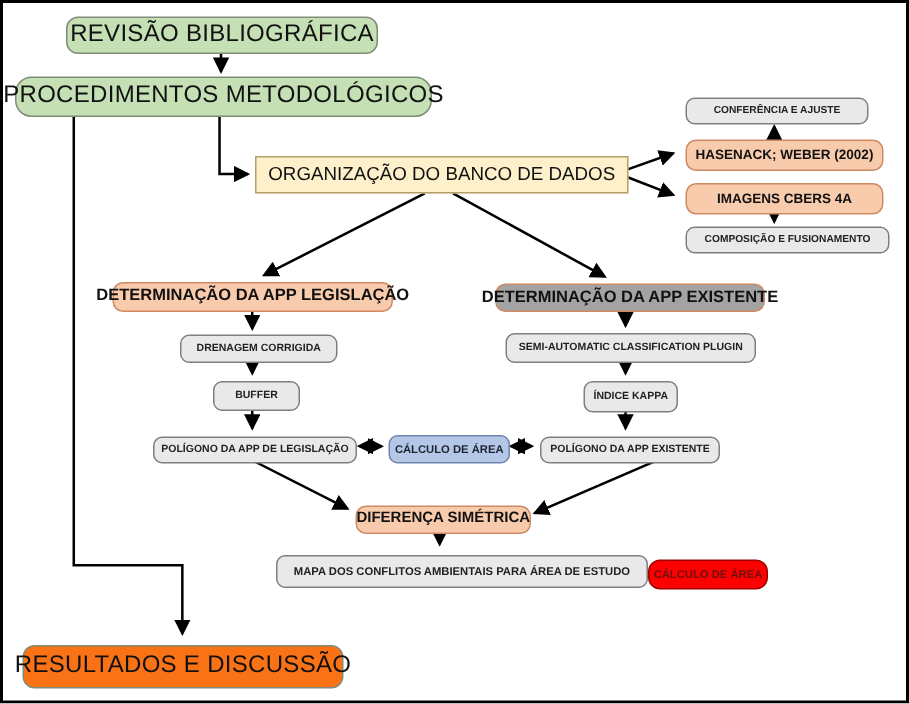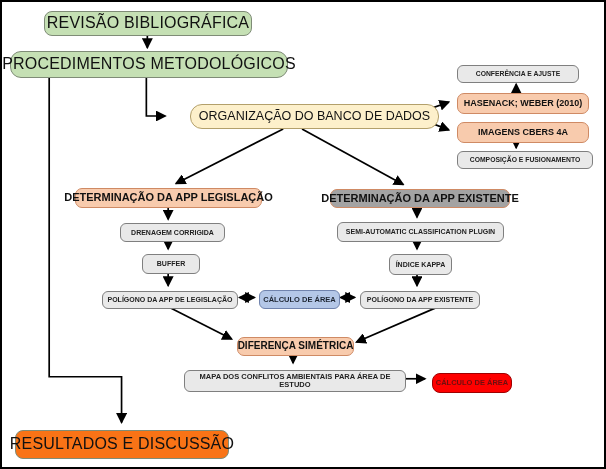--- a/index.html
+++ b/index.html
@@ -17,21 +17,21 @@
     position:absolute;
     box-sizing:border-box;
     display:flex;align-items:center;justify-content:center;
     text-align:center;
     color:#111;
     line-height:1.05;
     padding:1px 4px;
     white-space:nowrap;
   }
   .green{border:1.6px solid #7f8c77;border-radius:8px;font-size:16px;font-weight:500;letter-spacing:.2px;}
-  .yellow{border:1.4px solid #b3a06b;border-radius:12px;font-size:12.5px;font-weight:500;margin-left:20px;}
+  .yellow{border:1.4px solid #b3a06b;border-radius:0;font-size:12.5px;font-weight:500;}
   .orange{border:1.3px solid #cf8a64;border-radius:7px;font-weight:bold;}
   .gray{border:1.2px solid #7f7f7f;border-radius:6px;font-size:7px;font-weight:600;color:#222;}
   .blue{border:1.3px solid #7083ad;border-radius:6px;font-size:7.5px;font-weight:bold;color:#1c2430;}
   .red{border:1.6px solid #a00000;border-radius:8px;font-size:7.5px;font-weight:bold;color:#6b0f0f;}
   .big-orange{font-size:11px;}
   .mid-orange{font-size:9px;}
   .dif{font-size:10px;}
   .mapa{font-size:7.5px;white-space:normal;}
   .tiny-gray{font-size:6.8px;}
 </style>
@@ -72,21 +72,21 @@
   </svg>
 
   <div class="node green" style="left: 42px; top: 9px; width: 208px; height: 25px; background: rgb(197, 224, 180);">REVISÃO BIBLIOGRÁFICA</div>
 
   <div class="node green" style="left: 8px; top: 49px; width: 278px; height: 27px; background: rgb(197, 224, 180); border-radius: 11px;">PROCEDIMENTOS METODOLÓGICOS</div>
 
   <div class="node yellow" style="left: 168px; top: 102px; width: 249px; height: 25px; background: rgb(253, 240, 203);">ORGANIZAÇÃO DO BANCO DE DADOS</div>
 
   <div class="node gray tiny-gray" style="left: 455px; top: 63px; width: 122px; height: 18px; background: rgb(233, 233, 233);">CONFERÊNCIA E AJUSTE</div>
 
-  <div class="node orange mid-orange" style="left: 455px; top: 91px; width: 132px; height: 21px; background: rgb(248, 203, 173);">HASENACK; WEBER (2010)</div>
+  <div class="node orange mid-orange" style="left: 455px; top: 91px; width: 132px; height: 21px; background: rgb(248, 203, 173);">HASENACK; WEBER (2002)</div>
 
   <div class="node orange mid-orange" style="left: 455px; top: 120px; width: 132px; height: 21px; background: rgb(248, 203, 173);">IMAGENS CBERS 4A</div>
 
   <div class="node gray tiny-gray" style="left: 455px; top: 149px; width: 136px; height: 18px; background: rgb(233, 233, 233);">COMPOSIÇÃO E FUSIONAMENTO</div>
 
   <div class="node orange big-orange" style="left: 73px; top: 186px; width: 187px; height: 20px; background: rgb(248, 203, 173);">DETERMINAÇÃO DA APP LEGISLAÇÃO</div>
 
   <div class="node orange big-orange" style="left: 328px; top: 187px; width: 180px; height: 19px; background: #a3a3a3;">DETERMINAÇÃO DA APP EXISTENTE</div>
 
   <div class="node gray" style="left: 118px; top: 221px; width: 105px; height: 19px; background: rgb(233, 233, 233);">DRENAGEM CORRIGIDA</div>
@@ -98,19 +98,19 @@
   <div class="node gray" style="left: 387px; top: 252px; width: 63px; height: 21px; background: rgb(233, 233, 233);">ÍNDICE KAPPA</div>
 
   <div class="node gray" style="left: 100px; top: 289px; width: 136px; height: 18px; background: rgb(233, 233, 233);">POLÍGONO DA APP DE LEGISLAÇÃO</div>
 
   <div class="node blue" style="left: 257px; top: 288px; width: 81px; height: 19px; background: rgb(180, 199, 231);">CÁLCULO DE ÁREA</div>
 
   <div class="node gray" style="left: 358px; top: 289px; width: 120px; height: 18px; background: rgb(233, 233, 233);">POLÍGONO DA APP EXISTENTE</div>
 
   <div class="node orange dif" style="left: 235px; top: 335px; width: 117px; height: 19px; background: rgb(248, 203, 173); text-align: right;">DIFERENÇA SIMÉTRICA</div>
 
-  <div class="node gray mapa" style="left: 182px; top: 368px; width: 222px; height: 22px; background: rgb(233, 233, 233);">MAPA DOS CONFLITOS AMBIENTAIS PARA ÁREA DE ESTUDO</div>
+  <div class="node gray mapa" style="left: 182px; top: 368px; width: 248px; height: 22px; background: rgb(233, 233, 233);">MAPA DOS CONFLITOS AMBIENTAIS PARA ÁREA DE ESTUDO</div>
 
   <div class="node red" style="left: 430px; top: 371px; width: 80px; height: 20px; background: rgb(254, 0, 0);">CÁLCULO DE ÁREA</div>
 
   <div class="node green" style="left: 13px; top: 428px; width: 214px; height: 29px; background: #f97316;">RESULTADOS E DISCUSSÃO</div>
 
 </div>
 
 </body></html>

